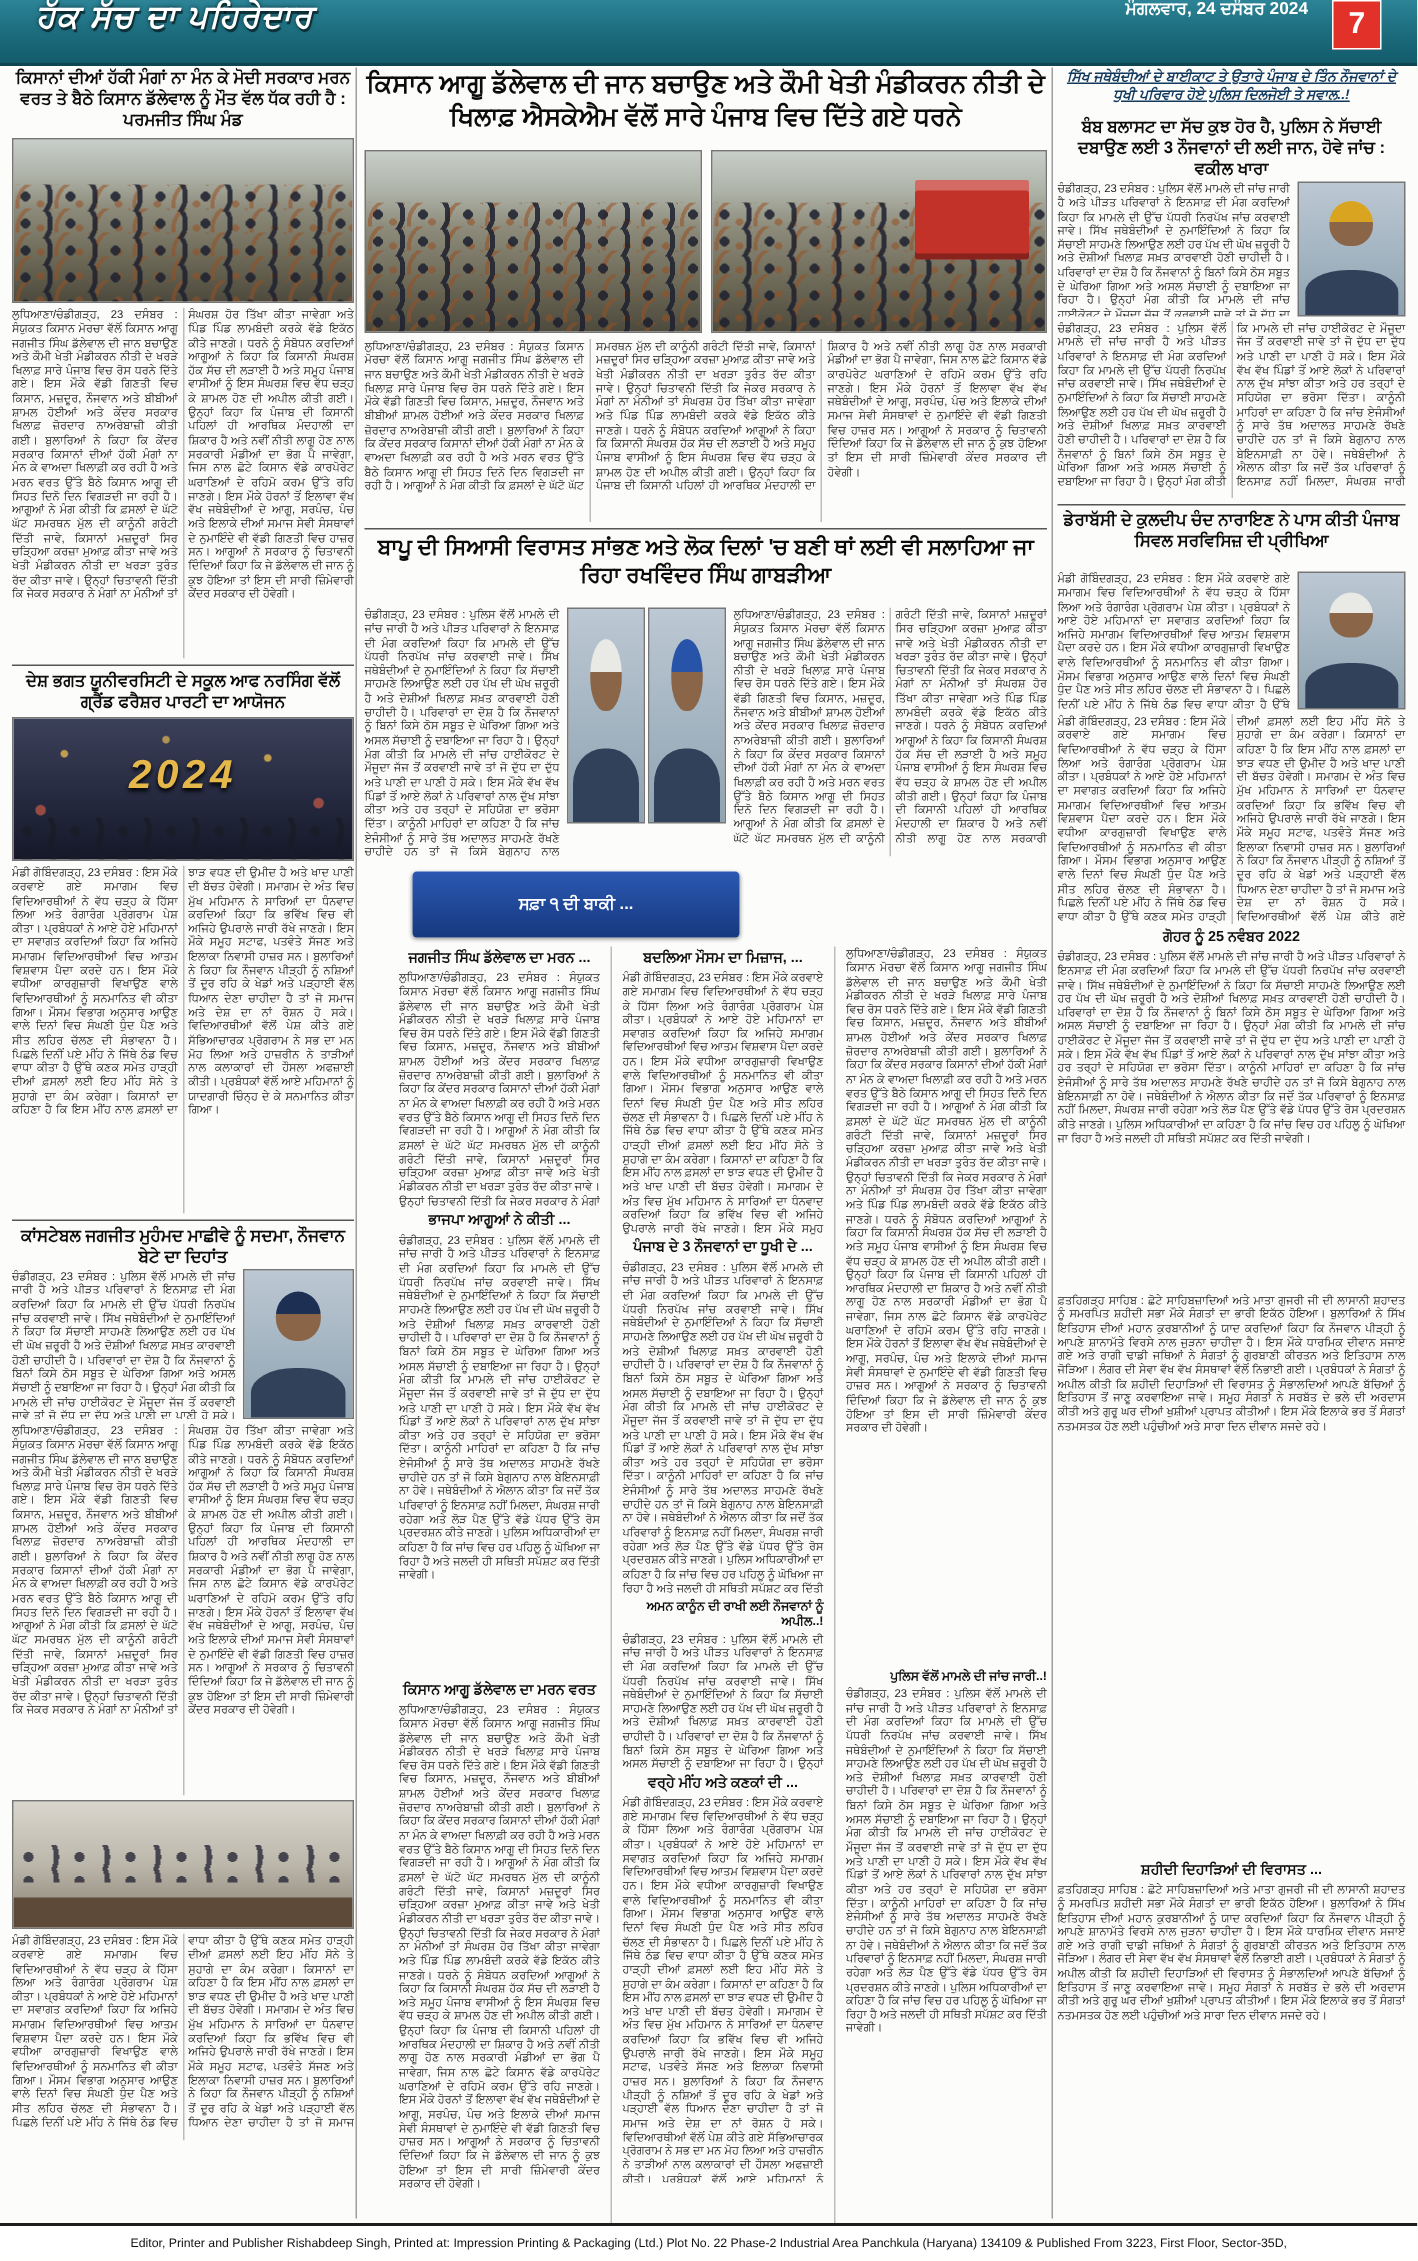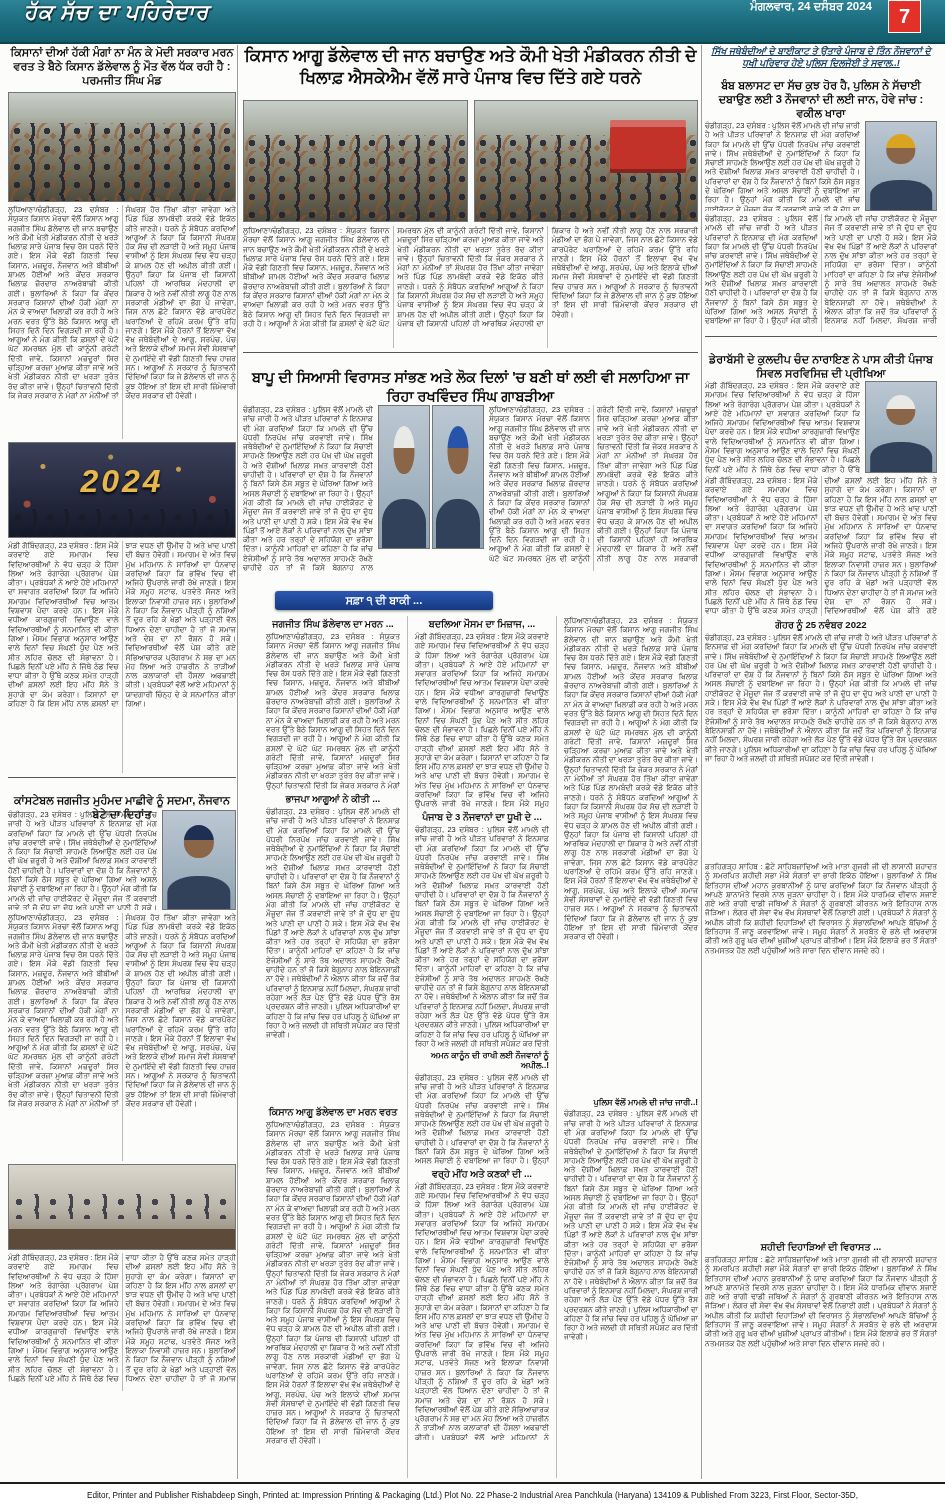--- a/index.html
+++ b/index.html
@@ -27,21 +27,21 @@
   
   .h1  { font-size:17px;  font-weight:700; text-align:center; line-height:1.28; color:#0c0c0c; }
   .h2m { font-size:14.5px;font-weight:700; text-align:center; line-height:1.3;  color:#0c0c0c; }
   .h3  { font-size:11.2px;font-weight:700; text-align:center; line-height:1.25; color:#0c0c0c; }
   .kick{ font-size:9.3px; font-weight:700; text-align:center; line-height:1.3; color:#123a5e; font-style:italic; }
   .sub { font-size:9.6px; font-weight:700; text-align:center; line-height:1.25; color:#101010; margin:2px 0; }
   .boldline { font-size:8.3px; font-weight:700; text-align:right; line-height:1.25; color:#101010; margin:2px 0; }
   .body{ font-size:7.5px; line-height:1.24; text-align:justify; color:#1a1a1a; overflow:hidden; }
   .c2  { column-count:2; column-gap:7px; column-rule:1px solid #bcbcbc; }
   .c3  { column-count:3; column-gap:8px; column-rule:1px solid #bcbcbc; }
-  .sep { border-top:1px solid #555; padding-top:15px; margin-top:4px; }
+  .sep { border-top:1px solid #555; padding-top:3px; margin-top:4px; }
   .mb  { margin-bottom:3px; }
 
   
   .photo { position:relative; overflow:hidden; border:1px solid #767676; background:#9aa09a; margin-bottom:3px; }
   .crowd { background:linear-gradient(180deg,#c8cec9 0%,#aeb3a8 22%,#8d8b7b 42%,#6e6a58 72%,#4d4a3d 100%); }
   .crowd::before { content:""; position:absolute; left:0; right:0; top:28%; bottom:0;
     background-image:
       repeating-radial-gradient(circle at 8px 8px, rgba(28,32,46,.85) 0 3.2px, rgba(0,0,0,0) 3.2px 15px),
       repeating-radial-gradient(circle at 18px 13px, rgba(150,80,35,.55) 0 2.6px, rgba(0,0,0,0) 2.6px 14px);
     background-size:30px 18px, 26px 16px; }
@@ -52,21 +52,21 @@
     background-image:
       radial-gradient(circle at 15% 25%, rgba(230,185,80,.8) 2px, transparent 3px),
       radial-gradient(circle at 45% 15%, rgba(230,185,80,.7) 2px, transparent 3px),
       radial-gradient(circle at 75% 28%, rgba(230,185,80,.8) 2px, transparent 3px),
       radial-gradient(circle at 90% 60%, rgba(200,90,70,.7) 3px, transparent 4px),
       radial-gradient(circle at 8% 65%, rgba(200,90,70,.7) 3px, transparent 4px); }
   .stage::after { content:""; position:absolute; left:0; right:0; bottom:0; height:30%;
     background-image:repeating-radial-gradient(circle at 9px 9px, rgba(25,28,40,.95) 0 3.4px, rgba(0,0,0,0) 3.4px 16px);
     background-size:32px 18px; }
   .gold { position:absolute; left:50%; top:40%; transform:translate(-50%,-50%);
-    color:#e6b84c; font-size:32px; font-weight:800; font-style:italic; letter-spacing:3px;
+    color:#e6b84c; font-size:27px; font-weight:800; font-style:italic; letter-spacing:3px;
     text-shadow:0 2px 3px #000; z-index:2; }
   .office { background:linear-gradient(180deg,#d9d6cd 0%,#bcb7ab 50%,#857d6f 100%); }
   .office::before { content:""; position:absolute; left:0; right:0; top:34%; height:30%;
     background-image:repeating-radial-gradient(circle at 10px 8px, rgba(40,40,55,.8) 0 3.4px, rgba(0,0,0,0) 3.4px 17px);
     background-size:34px 16px; }
   .office::after { content:""; position:absolute; left:0; right:0; bottom:0; height:24%; background:#5d4a38; }
   .portrait { position:relative; overflow:hidden; border:1px solid #767676;
     background:linear-gradient(180deg,#bcc8d3 0%,#8fa3b2 100%); flex:0 0 auto; }
   .portrait::before { content:""; position:absolute; top:14%; left:50%; transform:translateX(-50%);
     width:42%; height:34%; border-radius:50% 50% 46% 46%;
@@ -75,21 +75,21 @@
     width:88%; height:36%; border-radius:46% 46% 0 0; background:#32415a; }
   .t-yellow::before { background:linear-gradient(180deg,#d9a520 46%,#8a6547 46%); }
   .t-white::before  { background:linear-gradient(180deg,#e9e9e6 46%,#8a6547 46%); }
   .t-navy::before   { background:linear-gradient(180deg,#1d2f52 46%,#8a6547 46%); }
 
   .prow { display:flex; gap:6px; margin-bottom:4px; }
   .prow .photo { flex:1; margin-bottom:0; }
   .row  { display:flex; gap:5px; margin-bottom:3px; }
   .grow { flex:1; }
 
-  .cont { width:218px; margin:20px 0 6px 32px; padding:3px 0; text-align:center;
+  .cont { width:218px; margin:10px 0 6px 32px; padding:16px 0; text-align:center;
     background:linear-gradient(180deg,#2b58b2 0%,#16397f 100%); color:#ffffff;
     font-weight:700; font-size:11px; border-radius:3px; box-shadow:0 1px 3px rgba(0,0,0,.45); }
 
   .triple { display:flex;margin-left:23px; }
   .tcol { flex:1; min-width:0; }
   .tcol + .tcol { border-left:1px solid #bcbcbc; margin-left:7px; padding-left:7px; }
 
   .duo { display:flex; gap:2px; }
 
   
@@ -109,20 +109,21 @@
   </header>
 
   <div class="vr vr1"></div>
   <div class="vr vr2"></div>
 
   <section class="colL">
     <h2 class="h3 mb" style="height:44px;">ਕਿਸਾਨਾਂ ਦੀਆਂ ਹੱਕੀ ਮੰਗਾਂ ਨਾ ਮੰਨ ਕੇ ਮੋਦੀ ਸਰਕਾਰ ਮਰਨ ਵਰਤ ਤੇ ਬੈਠੇ ਕਿਸਾਨ ਡੱਲੇਵਾਲ ਨੂੰ ਮੌਤ ਵੱਲ ਧੱਕ ਰਹੀ ਹੈ : ਪਰਮਜੀਤ ਸਿੰਘ ਮੰਡ</h2>
     <div class="photo crowd" style="height:110px;"></div>
     <div class="body c2 mb" style="height:234px;">ਲੁਧਿਆਣਾ/ਚੰਡੀਗੜ੍ਹ, 23 ਦਸੰਬਰ : ਸੰਯੁਕਤ ਕਿਸਾਨ ਮੋਰਚਾ ਵੱਲੋਂ ਕਿਸਾਨ ਆਗੂ ਜਗਜੀਤ ਸਿੰਘ ਡੱਲੇਵਾਲ ਦੀ ਜਾਨ ਬਚਾਉਣ ਅਤੇ ਕੌਮੀ ਖੇਤੀ ਮੰਡੀਕਰਨ ਨੀਤੀ ਦੇ ਖਰੜੇ ਖਿਲਾਫ਼ ਸਾਰੇ ਪੰਜਾਬ ਵਿਚ ਰੋਸ ਧਰਨੇ ਦਿੱਤੇ ਗਏ। ਇਸ ਮੌਕੇ ਵੱਡੀ ਗਿਣਤੀ ਵਿਚ ਕਿਸਾਨ, ਮਜ਼ਦੂਰ, ਨੌਜਵਾਨ ਅਤੇ ਬੀਬੀਆਂ ਸ਼ਾਮਲ ਹੋਈਆਂ ਅਤੇ ਕੇਂਦਰ ਸਰਕਾਰ ਖਿਲਾਫ਼ ਜ਼ੋਰਦਾਰ ਨਾਅਰੇਬਾਜ਼ੀ ਕੀਤੀ ਗਈ। ਬੁਲਾਰਿਆਂ ਨੇ ਕਿਹਾ ਕਿ ਕੇਂਦਰ ਸਰਕਾਰ ਕਿਸਾਨਾਂ ਦੀਆਂ ਹੱਕੀ ਮੰਗਾਂ ਨਾ ਮੰਨ ਕੇ ਵਾਅਦਾ ਖਿਲਾਫ਼ੀ ਕਰ ਰਹੀ ਹੈ ਅਤੇ ਮਰਨ ਵਰਤ ਉੱਤੇ ਬੈਠੇ ਕਿਸਾਨ ਆਗੂ ਦੀ ਸਿਹਤ ਦਿਨੋ ਦਿਨ ਵਿਗੜਦੀ ਜਾ ਰਹੀ ਹੈ। ਆਗੂਆਂ ਨੇ ਮੰਗ ਕੀਤੀ ਕਿ ਫ਼ਸਲਾਂ ਦੇ ਘੱਟੋ ਘੱਟ ਸਮਰਥਨ ਮੁੱਲ ਦੀ ਕਾਨੂੰਨੀ ਗਰੰਟੀ ਦਿੱਤੀ ਜਾਵੇ, ਕਿਸਾਨਾਂ ਮਜ਼ਦੂਰਾਂ ਸਿਰ ਚੜ੍ਹਿਆ ਕਰਜ਼ਾ ਮੁਆਫ਼ ਕੀਤਾ ਜਾਵੇ ਅਤੇ ਖੇਤੀ ਮੰਡੀਕਰਨ ਨੀਤੀ ਦਾ ਖਰੜਾ ਤੁਰੰਤ ਰੱਦ ਕੀਤਾ ਜਾਵੇ। ਉਨ੍ਹਾਂ ਚਿਤਾਵਨੀ ਦਿੱਤੀ ਕਿ ਜੇਕਰ ਸਰਕਾਰ ਨੇ ਮੰਗਾਂ ਨਾ ਮੰਨੀਆਂ ਤਾਂ ਸੰਘਰਸ਼ ਹੋਰ ਤਿੱਖਾ ਕੀਤਾ ਜਾਵੇਗਾ ਅਤੇ ਪਿੰਡ ਪਿੰਡ ਲਾਮਬੰਦੀ ਕਰਕੇ ਵੱਡੇ ਇਕੱਠ ਕੀਤੇ ਜਾਣਗੇ। ਧਰਨੇ ਨੂੰ ਸੰਬੋਧਨ ਕਰਦਿਆਂ ਆਗੂਆਂ ਨੇ ਕਿਹਾ ਕਿ ਕਿਸਾਨੀ ਸੰਘਰਸ਼ ਹੱਕ ਸੱਚ ਦੀ ਲੜਾਈ ਹੈ ਅਤੇ ਸਮੂਹ ਪੰਜਾਬ ਵਾਸੀਆਂ ਨੂੰ ਇਸ ਸੰਘਰਸ਼ ਵਿਚ ਵੱਧ ਚੜ੍ਹ ਕੇ ਸ਼ਾਮਲ ਹੋਣ ਦੀ ਅਪੀਲ ਕੀਤੀ ਗਈ। ਉਨ੍ਹਾਂ ਕਿਹਾ ਕਿ ਪੰਜਾਬ ਦੀ ਕਿਸਾਨੀ ਪਹਿਲਾਂ ਹੀ ਆਰਥਿਕ ਮੰਦਹਾਲੀ ਦਾ ਸ਼ਿਕਾਰ ਹੈ ਅਤੇ ਨਵੀਂ ਨੀਤੀ ਲਾਗੂ ਹੋਣ ਨਾਲ ਸਰਕਾਰੀ ਮੰਡੀਆਂ ਦਾ ਭੋਗ ਪੈ ਜਾਵੇਗਾ, ਜਿਸ ਨਾਲ ਛੋਟੇ ਕਿਸਾਨ ਵੱਡੇ ਕਾਰਪੋਰੇਟ ਘਰਾਣਿਆਂ ਦੇ ਰਹਿਮੋ ਕਰਮ ਉੱਤੇ ਰਹਿ ਜਾਣਗੇ। ਇਸ ਮੌਕੇ ਹੋਰਨਾਂ ਤੋਂ ਇਲਾਵਾ ਵੱਖ ਵੱਖ ਜਥੇਬੰਦੀਆਂ ਦੇ ਆਗੂ, ਸਰਪੰਚ, ਪੰਚ ਅਤੇ ਇਲਾਕੇ ਦੀਆਂ ਸਮਾਜ ਸੇਵੀ ਸੰਸਥਾਵਾਂ ਦੇ ਨੁਮਾਇੰਦੇ ਵੀ ਵੱਡੀ ਗਿਣਤੀ ਵਿਚ ਹਾਜ਼ਰ ਸਨ। ਆਗੂਆਂ ਨੇ ਸਰਕਾਰ ਨੂੰ ਚਿਤਾਵਨੀ ਦਿੰਦਿਆਂ ਕਿਹਾ ਕਿ ਜੇ ਡੱਲੇਵਾਲ ਦੀ ਜਾਨ ਨੂੰ ਕੁਝ ਹੋਇਆ ਤਾਂ ਇਸ ਦੀ ਸਾਰੀ ਜ਼ਿੰਮੇਵਾਰੀ ਕੇਂਦਰ ਸਰਕਾਰ ਦੀ ਹੋਵੇਗੀ।</div>
 
+    <h2 class="h3 sep mb" style="height:32px;">ਦੇਸ਼ ਭਗਤ ਯੂਨੀਵਰਸਿਟੀ ਦੇ ਸਕੂਲ ਆਫ ਨਰਸਿੰਗ ਵੱਲੋਂ ਗ੍ਰੈਂਡ ਫਰੈਸ਼ਰ ਪਾਰਟੀ ਦਾ ਆਯੋਜਨ</h2>
     <div class="photo stage" style="height:96px;">
       <span class="gold">2024</span>
     </div>
     <div class="body c2 mb" style="height:232px;">ਮੰਡੀ ਗੋਬਿੰਦਗੜ੍ਹ, 23 ਦਸੰਬਰ : ਇਸ ਮੌਕੇ ਕਰਵਾਏ ਗਏ ਸਮਾਗਮ ਵਿਚ ਵਿਦਿਆਰਥੀਆਂ ਨੇ ਵੱਧ ਚੜ੍ਹ ਕੇ ਹਿੱਸਾ ਲਿਆ ਅਤੇ ਰੰਗਾਰੰਗ ਪ੍ਰੋਗਰਾਮ ਪੇਸ਼ ਕੀਤਾ। ਪ੍ਰਬੰਧਕਾਂ ਨੇ ਆਏ ਹੋਏ ਮਹਿਮਾਨਾਂ ਦਾ ਸਵਾਗਤ ਕਰਦਿਆਂ ਕਿਹਾ ਕਿ ਅਜਿਹੇ ਸਮਾਗਮ ਵਿਦਿਆਰਥੀਆਂ ਵਿਚ ਆਤਮ ਵਿਸ਼ਵਾਸ ਪੈਦਾ ਕਰਦੇ ਹਨ। ਇਸ ਮੌਕੇ ਵਧੀਆ ਕਾਰਗੁਜ਼ਾਰੀ ਵਿਖਾਉਣ ਵਾਲੇ ਵਿਦਿਆਰਥੀਆਂ ਨੂੰ ਸਨਮਾਨਿਤ ਵੀ ਕੀਤਾ ਗਿਆ। ਮੌਸਮ ਵਿਭਾਗ ਅਨੁਸਾਰ ਆਉਣ ਵਾਲੇ ਦਿਨਾਂ ਵਿਚ ਸੰਘਣੀ ਧੁੰਦ ਪੈਣ ਅਤੇ ਸੀਤ ਲਹਿਰ ਚੱਲਣ ਦੀ ਸੰਭਾਵਨਾ ਹੈ। ਪਿਛਲੇ ਦਿਨੀਂ ਪਏ ਮੀਂਹ ਨੇ ਜਿੱਥੇ ਠੰਡ ਵਿਚ ਵਾਧਾ ਕੀਤਾ ਹੈ ਉੱਥੇ ਕਣਕ ਸਮੇਤ ਹਾੜ੍ਹੀ ਦੀਆਂ ਫ਼ਸਲਾਂ ਲਈ ਇਹ ਮੀਂਹ ਸੋਨੇ ਤੇ ਸੁਹਾਗੇ ਦਾ ਕੰਮ ਕਰੇਗਾ। ਕਿਸਾਨਾਂ ਦਾ ਕਹਿਣਾ ਹੈ ਕਿ ਇਸ ਮੀਂਹ ਨਾਲ ਫ਼ਸਲਾਂ ਦਾ ਝਾੜ ਵਧਣ ਦੀ ਉਮੀਦ ਹੈ ਅਤੇ ਖਾਦ ਪਾਣੀ ਦੀ ਬੱਚਤ ਹੋਵੇਗੀ। ਸਮਾਗਮ ਦੇ ਅੰਤ ਵਿਚ ਮੁੱਖ ਮਹਿਮਾਨ ਨੇ ਸਾਰਿਆਂ ਦਾ ਧੰਨਵਾਦ ਕਰਦਿਆਂ ਕਿਹਾ ਕਿ ਭਵਿੱਖ ਵਿਚ ਵੀ ਅਜਿਹੇ ਉਪਰਾਲੇ ਜਾਰੀ ਰੱਖੇ ਜਾਣਗੇ। ਇਸ ਮੌਕੇ ਸਮੂਹ ਸਟਾਫ, ਪਤਵੰਤੇ ਸੱਜਣ ਅਤੇ ਇਲਾਕਾ ਨਿਵਾਸੀ ਹਾਜ਼ਰ ਸਨ। ਬੁਲਾਰਿਆਂ ਨੇ ਕਿਹਾ ਕਿ ਨੌਜਵਾਨ ਪੀੜ੍ਹੀ ਨੂੰ ਨਸ਼ਿਆਂ ਤੋਂ ਦੂਰ ਰਹਿ ਕੇ ਖੇਡਾਂ ਅਤੇ ਪੜ੍ਹਾਈ ਵੱਲ ਧਿਆਨ ਦੇਣਾ ਚਾਹੀਦਾ ਹੈ ਤਾਂ ਜੋ ਸਮਾਜ ਅਤੇ ਦੇਸ਼ ਦਾ ਨਾਂ ਰੋਸ਼ਨ ਹੋ ਸਕੇ। ਵਿਦਿਆਰਥੀਆਂ ਵੱਲੋਂ ਪੇਸ਼ ਕੀਤੇ ਗਏ ਸੱਭਿਆਚਾਰਕ ਪ੍ਰੋਗਰਾਮ ਨੇ ਸਭ ਦਾ ਮਨ ਮੋਹ ਲਿਆ ਅਤੇ ਹਾਜ਼ਰੀਨ ਨੇ ਤਾੜੀਆਂ ਨਾਲ ਕਲਾਕਾਰਾਂ ਦੀ ਹੌਸਲਾ ਅਫਜ਼ਾਈ ਕੀਤੀ। ਪ੍ਰਬੰਧਕਾਂ ਵੱਲੋਂ ਆਏ ਮਹਿਮਾਨਾਂ ਨੂੰ ਯਾਦਗਾਰੀ ਚਿੰਨ੍ਹ ਦੇ ਕੇ ਸਨਮਾਨਿਤ ਕੀਤਾ ਗਿਆ।</div>
 
     <h2 class="h3 sep mb" style="height:30px;">ਕਾਂਸਟੇਬਲ ਜਗਜੀਤ ਮੁਹੰਮਦ ਮਾਛੀਵੇ ਨੂੰ ਸਦਮਾ, ਨੌਜਵਾਨ ਬੇਟੇ ਦਾ ਦਿਹਾਂਤ</h2>
     <div class="row" style="height:100px;">
       <div class="body grow" style="height:100px;">ਚੰਡੀਗੜ੍ਹ, 23 ਦਸੰਬਰ : ਪੁਲਿਸ ਵੱਲੋਂ ਮਾਮਲੇ ਦੀ ਜਾਂਚ ਜਾਰੀ ਹੈ ਅਤੇ ਪੀੜਤ ਪਰਿਵਾਰਾਂ ਨੇ ਇਨਸਾਫ਼ ਦੀ ਮੰਗ ਕਰਦਿਆਂ ਕਿਹਾ ਕਿ ਮਾਮਲੇ ਦੀ ਉੱਚ ਪੱਧਰੀ ਨਿਰਪੱਖ ਜਾਂਚ ਕਰਵਾਈ ਜਾਵੇ। ਸਿੱਖ ਜਥੇਬੰਦੀਆਂ ਦੇ ਨੁਮਾਇੰਦਿਆਂ ਨੇ ਕਿਹਾ ਕਿ ਸੱਚਾਈ ਸਾਹਮਣੇ ਲਿਆਉਣ ਲਈ ਹਰ ਪੱਖ ਦੀ ਘੋਖ ਜ਼ਰੂਰੀ ਹੈ ਅਤੇ ਦੋਸ਼ੀਆਂ ਖਿਲਾਫ਼ ਸਖ਼ਤ ਕਾਰਵਾਈ ਹੋਣੀ ਚਾਹੀਦੀ ਹੈ। ਪਰਿਵਾਰਾਂ ਦਾ ਦੋਸ਼ ਹੈ ਕਿ ਨੌਜਵਾਨਾਂ ਨੂੰ ਬਿਨਾਂ ਕਿਸੇ ਠੋਸ ਸਬੂਤ ਦੇ ਘੇਰਿਆ ਗਿਆ ਅਤੇ ਅਸਲ ਸੱਚਾਈ ਨੂੰ ਦਬਾਇਆ ਜਾ ਰਿਹਾ ਹੈ। ਉਨ੍ਹਾਂ ਮੰਗ ਕੀਤੀ ਕਿ ਮਾਮਲੇ ਦੀ ਜਾਂਚ ਹਾਈਕੋਰਟ ਦੇ ਮੌਜੂਦਾ ਜੱਜ ਤੋਂ ਕਰਵਾਈ ਜਾਵੇ ਤਾਂ ਜੋ ਦੁੱਧ ਦਾ ਦੁੱਧ ਅਤੇ ਪਾਣੀ ਦਾ ਪਾਣੀ ਹੋ ਸਕੇ। ਇਸ ਮੌਕੇ ਵੱਖ ਵੱਖ ਪਿੰਡਾਂ ਤੋਂ ਆਏ ਲੋਕਾਂ ਨੇ ਪਰਿਵਾਰਾਂ ਨਾਲ ਦੁੱਖ ਸਾਂਝਾ ਕੀਤਾ ਅਤੇ ਹਰ ਤਰ੍ਹਾਂ ਦੇ ਸਹਿਯੋਗ ਦਾ ਭਰੋਸਾ ਦਿੱਤਾ। ਕਾਨੂੰਨੀ ਮਾਹਿਰਾਂ ਦਾ ਕਹਿਣਾ ਹੈ ਕਿ ਜਾਂਚ ਏਜੰਸੀਆਂ ਨੂੰ ਸਾਰੇ ਤੱਥ ਅਦਾਲਤ ਸਾਹਮਣੇ ਰੱਖਣੇ ਚਾਹੀਦੇ ਹਨ ਤਾਂ ਜੋ ਕਿਸੇ ਬੇਗੁਨਾਹ ਨਾਲ ਬੇਇਨਸਾਫ਼ੀ ਨਾ ਹੋਵੇ। ਜਥੇਬੰਦੀਆਂ ਨੇ ਐਲਾਨ ਕੀਤਾ ਕਿ ਜਦੋਂ ਤੱਕ ਪਰਿਵਾਰਾਂ ਨੂੰ ਇਨਸਾਫ਼ ਨਹੀਂ ਮਿਲਦਾ, ਸੰਘਰਸ਼ ਜਾਰੀ ਰਹੇਗਾ ਅਤੇ ਲੋੜ ਪੈਣ ਉੱਤੇ ਵੱਡੇ ਪੱਧਰ ਉੱਤੇ ਰੋਸ ਪ੍ਰਦਰਸ਼ਨ ਕੀਤੇ ਜਾਣਗੇ। ਪੁਲਿਸ ਅਧਿਕਾਰੀਆਂ ਦਾ ਕਹਿਣਾ ਹੈ ਕਿ ਜਾਂਚ ਵਿਚ ਹਰ ਪਹਿਲੂ ਨੂੰ ਘੋਖਿਆ ਜਾ ਰਿਹਾ ਹੈ ਅਤੇ ਜਲਦੀ ਹੀ ਸਥਿਤੀ ਸਪੱਸ਼ਟ ਕਰ ਦਿੱਤੀ ਜਾਵੇਗੀ।</div>
       <div class="portrait t-navy" style="width:74px;height:100px;"></div>
     </div>

